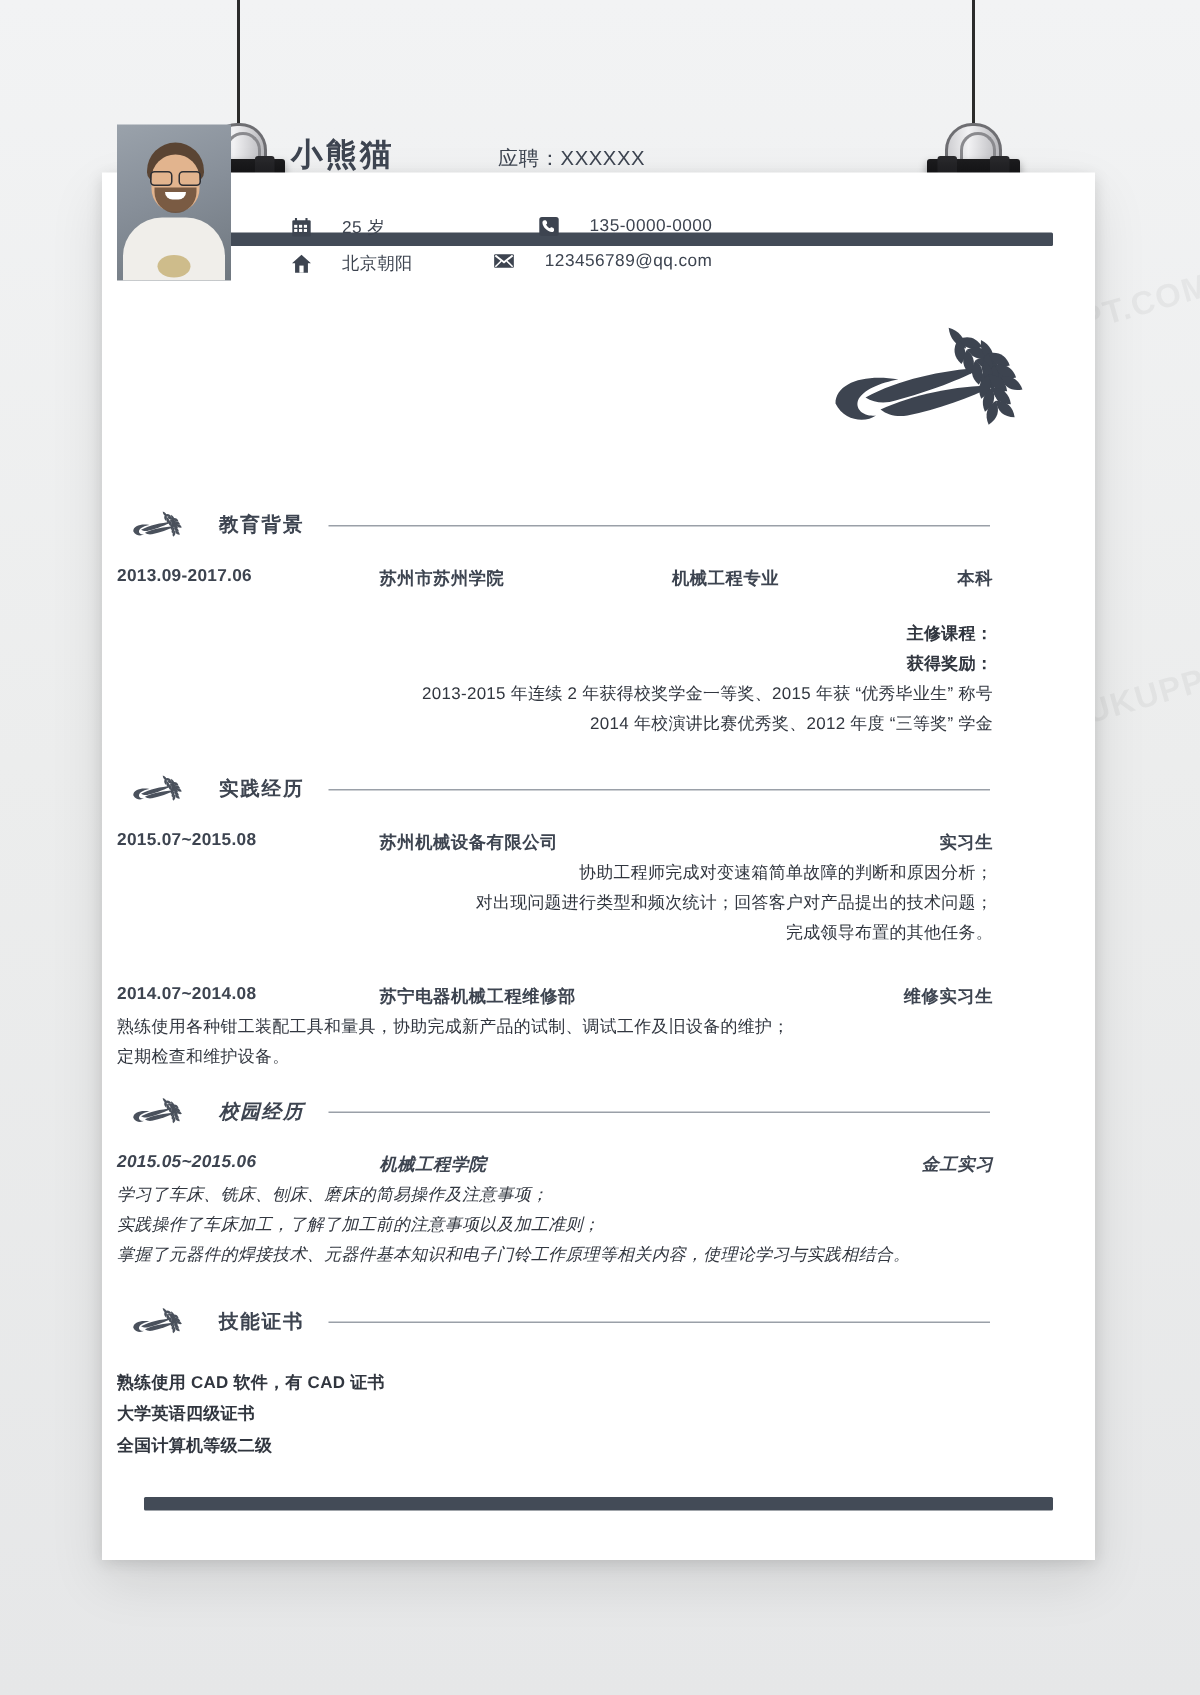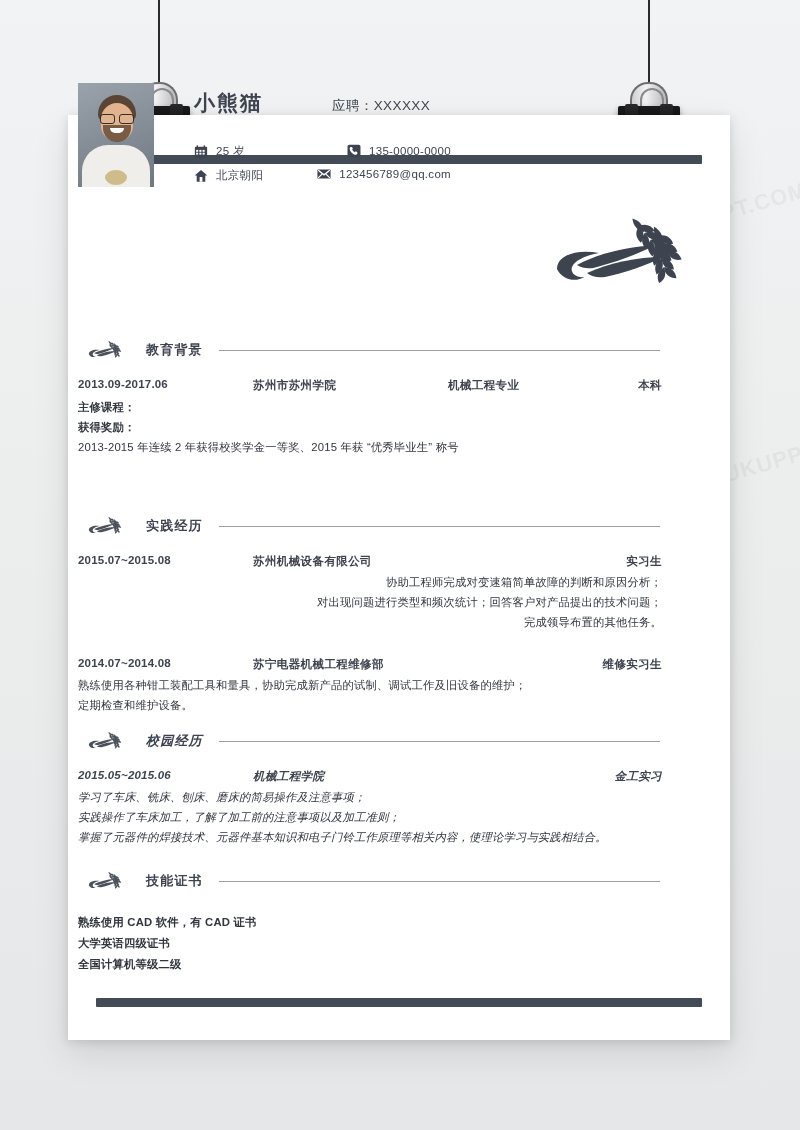--- a/index.html
+++ b/index.html
@@ -100,21 +100,21 @@
   }
 
   .head-info { margin-left:40px; padding-top:6px; }
   .head-row1 { display:flex; align-items:baseline; }
   .name { font-size:21px; font-weight:bold; color:#3d4450; letter-spacing:2px; }
   .apply { margin-left:69px; font-size:13.5px; color:#3d4450; letter-spacing:.4px; }
 
   .contact { margin-top:27px; display:flex; font-size:11.5px; color:#3d4450; }
   .ccol { display:flex; flex-direction:column; gap:9px; }
   .ccol2 { margin-left:54px;align-items:flex-end; }
-  .citem { display:flex; align-items:center; gap:8px; }
+  .citem { display:flex; align-items:center; gap:20px; }
   .citem .txt { letter-spacing:.3px; }
   .ic { width:14px; height:14px; flex:0 0 14px; display:block; }
 
   
   .wheat-big { position:absolute; left:553px; top:203px; width:140px; height:100px; }
 
   
   .section { position:absolute; left:78px; width:584px; }
   .sec-head { display:flex; align-items:center; height:30px; }
   .sec-head .wheat-sm { width:56px; height:26px; flex:0 0 56px; }
@@ -312,24 +312,25 @@
     <div class="sec-rule"></div>
   </div>
 
   <div class="row3">
     <div class="date">2013.09-2017.06</div>
     <div class="org">苏州市苏州学院</div>
     <div class="major">机械工程专业</div>
     <div class="tail">本科</div>
   </div>
 
-  <div style="margin-top:4px;">
+  <div style="margin-top:20px;text-align:right;">
     <div class="line b">主修课程：</div>
     <div class="line b">获得奖励：</div>
     <div class="line">2013-2015 年连续 2 年获得校奖学金一等奖、2015 年获 “优秀毕业生” 称号</div>
+    <div class="line">2014 年校演讲比赛优秀奖、2012 年度 “三等奖” 学金</div>
   </div>
 </div>
 
 <div class="section" style="top:511px;">
   <div class="sec-head">
     <svg class="wheat-sm" viewBox="0 0 140 100">
       <g fill="#4a515c">
         <path d="M4 66 C4 52 24 46 46 50 C34 52 22 57 19 64 C17 70 23 75 31 74 C24 79 10 78 4 66 Z"></path>
         <path d="M24 62 C46 50 74 44 102 42 C88 50 66 58 44 64 C38 66 30 66 24 62 Z"></path>
         <path d="M34 70 C56 60 84 54 110 54 C94 62 72 70 52 74 C45 75 39 74 34 70 Z"></path>

